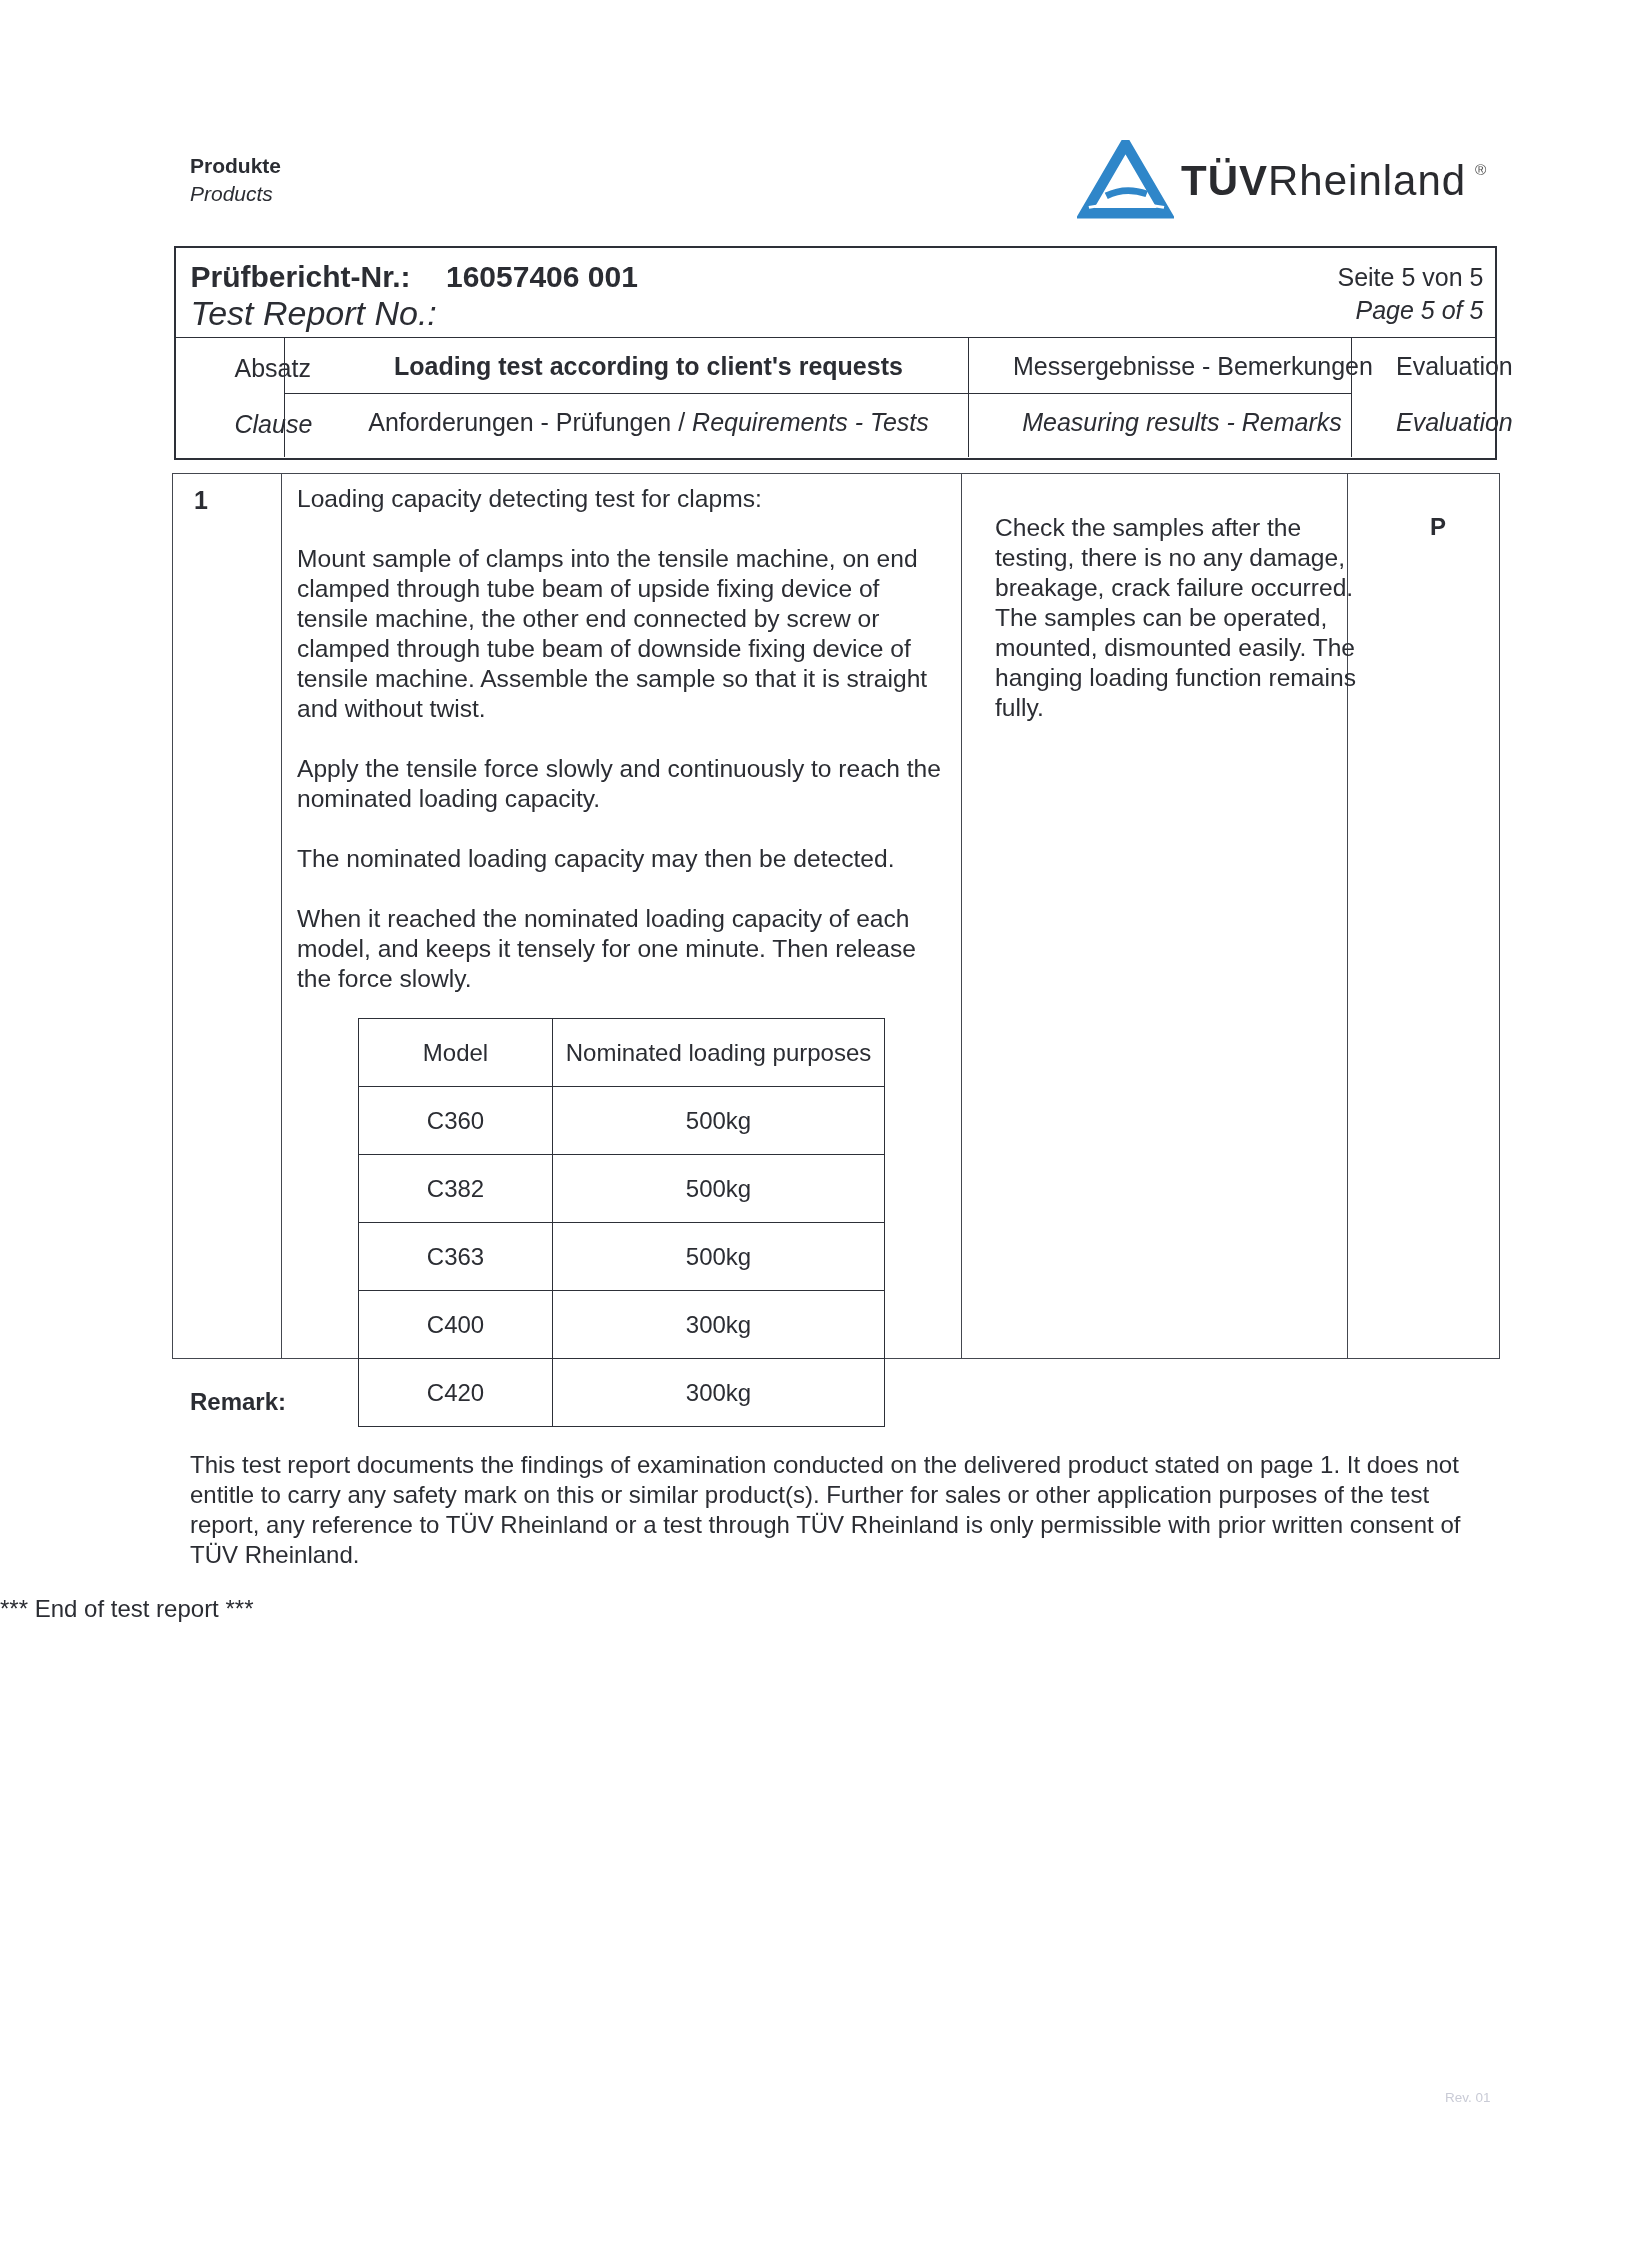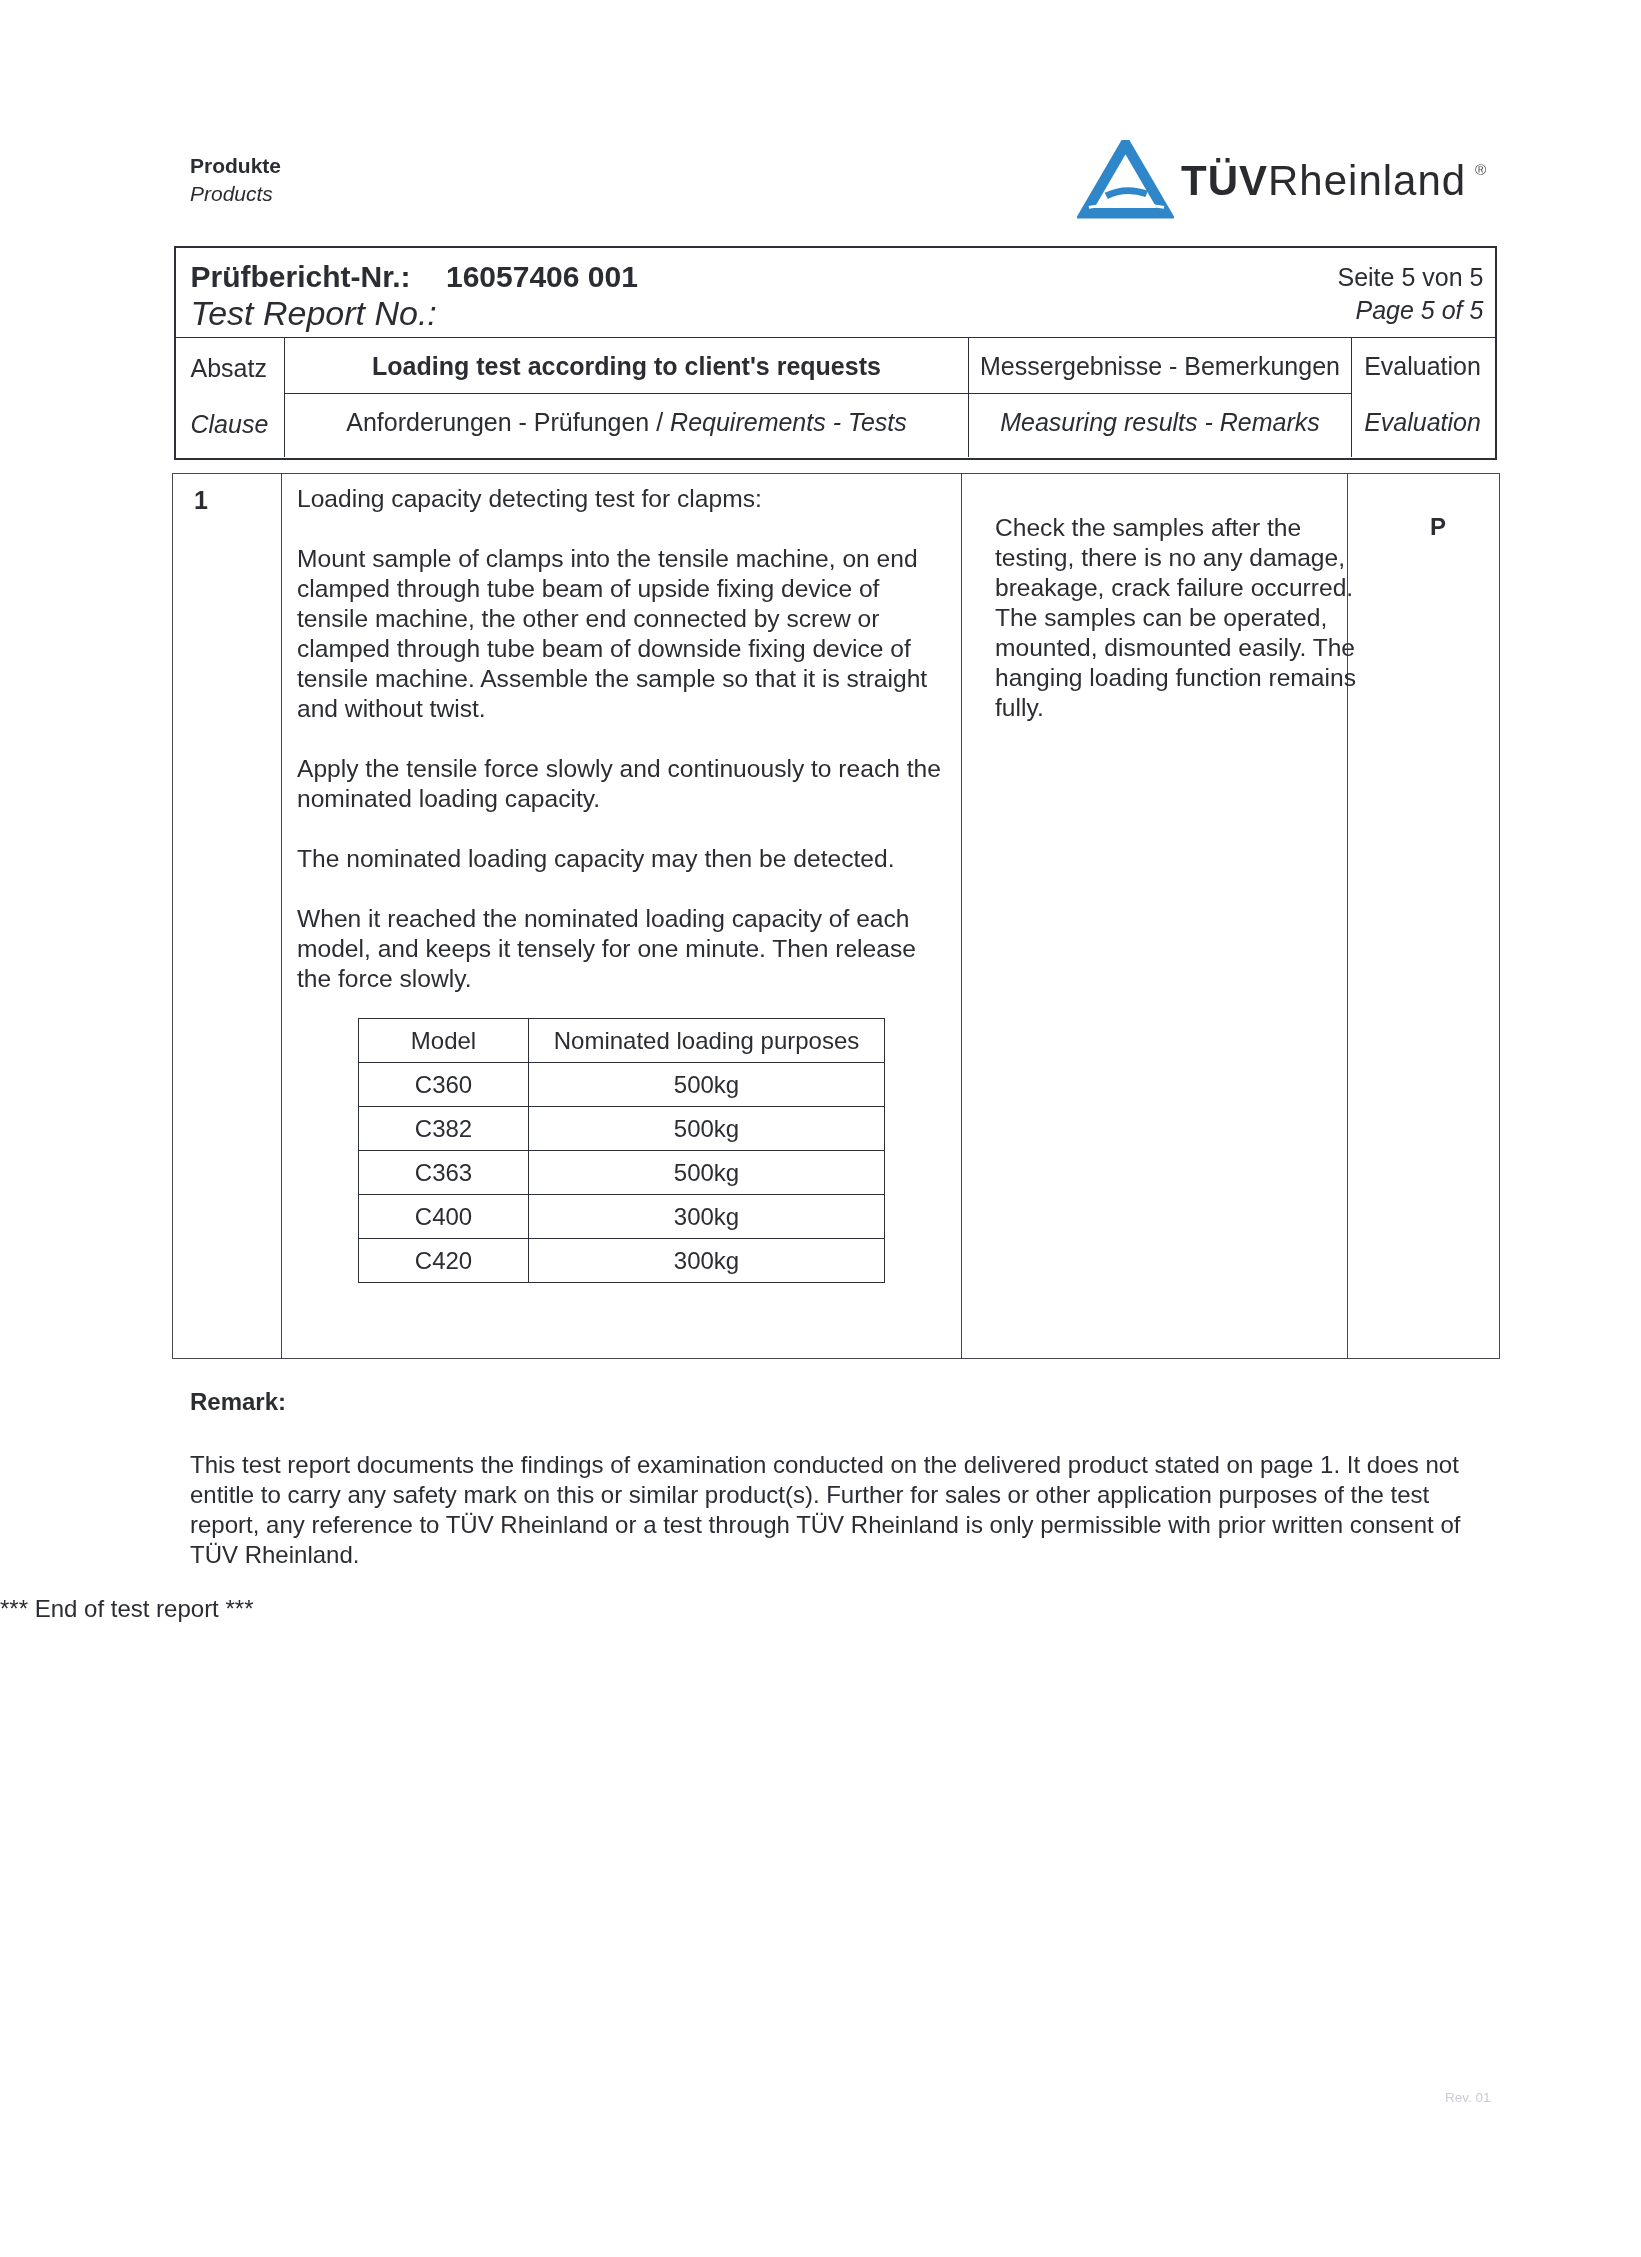--- a/index.html
+++ b/index.html
@@ -21,35 +21,35 @@
   
   .hdr-box { left: 174px; top: 246px; width: 1323px; height: 214px; border: 2.9px solid #2d3038; box-sizing: border-box; }
   .hdr-top { position: absolute; left: 0; top: 0; width: 100%; height: 89px; border-bottom: 1.9px solid #2d3038; }
   .rep-label { position: absolute; left: 14.5px; top: 11.6px; font-size: 30px; font-weight: bold; }
   .rep-num { position: absolute; left: 270px; top: 11.6px; font-size: 30px; font-weight: bold; }
   .rep-label-en { position: absolute; left: 14.5px; top: 46px; font-size: 34px; font-style: italic; }
   .page-de { position: absolute; right: 11.6px; top: 15.4px; font-size: 25px; }
   .page-en { position: absolute; right: 11.6px; top: 48px; font-size: 25px; font-style: italic; }
 
   .col { position: absolute; top: 89px; height: 120px; border-left: 1.9px solid #2d3038; box-sizing: border-box; }
-  .hcell { position: absolute; font-size: 25px; white-space: nowrap; }
+  .hcell { position: absolute; font-size: 25px; white-space: nowrap; margin-left: 44px; }
   .hsplit { position: absolute; left: 0; right: 0; top: 56px; border-top: 1.9px solid #2d3038; }
 
   
   .main-box { left: 172px; top: 473px; width: 1328px; height: 886px; border: 1.9px solid #44474f; box-sizing: border-box; }
   .mcol { position: absolute; top: 0; bottom: 0; border-left: 1.9px solid #44474f; }
   .clause-num { position: absolute; left: 21px; top: 11.6px; font-size: 25px; font-weight: bold; }
   .req { position: absolute; left: 124px; top: 9.7px; width: 652px; font-size: 24.6px; line-height: 30px; }
   .req p { margin: 0 0 30px 0; }
   .result { position: absolute; left: 803px; top: 39px; width: 367px; font-size: 24.6px; line-height: 30px; margin-left: 19px; }
   .verdict { position: absolute; left: 1236px; top: 39px; width: 58px; text-align: center; font-size: 24px; font-weight: bold; }
 
   
   .cap { position: absolute; left: 185px; top: 544px; width: 527px; border-collapse: collapse; font-size: 24px; }
-  .cap td, .cap th { border: 1.9px solid #2d3038; height: 43px; padding: 0; text-align: center; font-weight: normal; }
+  .cap td, .cap th { border: 1.9px solid #2d3038; height: 43px; padding: 12px; text-align: center; font-weight: normal; }
   .cap .mcolw { width: 169px; }
 
   
   .remark-title { left: 190px; top: 1388px; font-size: 24px; font-weight: bold; }
   .remark-body { left: 190px; top: 1450px; width: 1294px; font-size: 24px; line-height: 30px; }
   .end { left: 0; width: 1627px; top: 1595px; text-align: left; font-size: 24px; }
   .rev { left: 1445px; top: 2090px; font-size: 13.5px; color: #c9cbd6; }
 </style>
 </head>
 <body>

